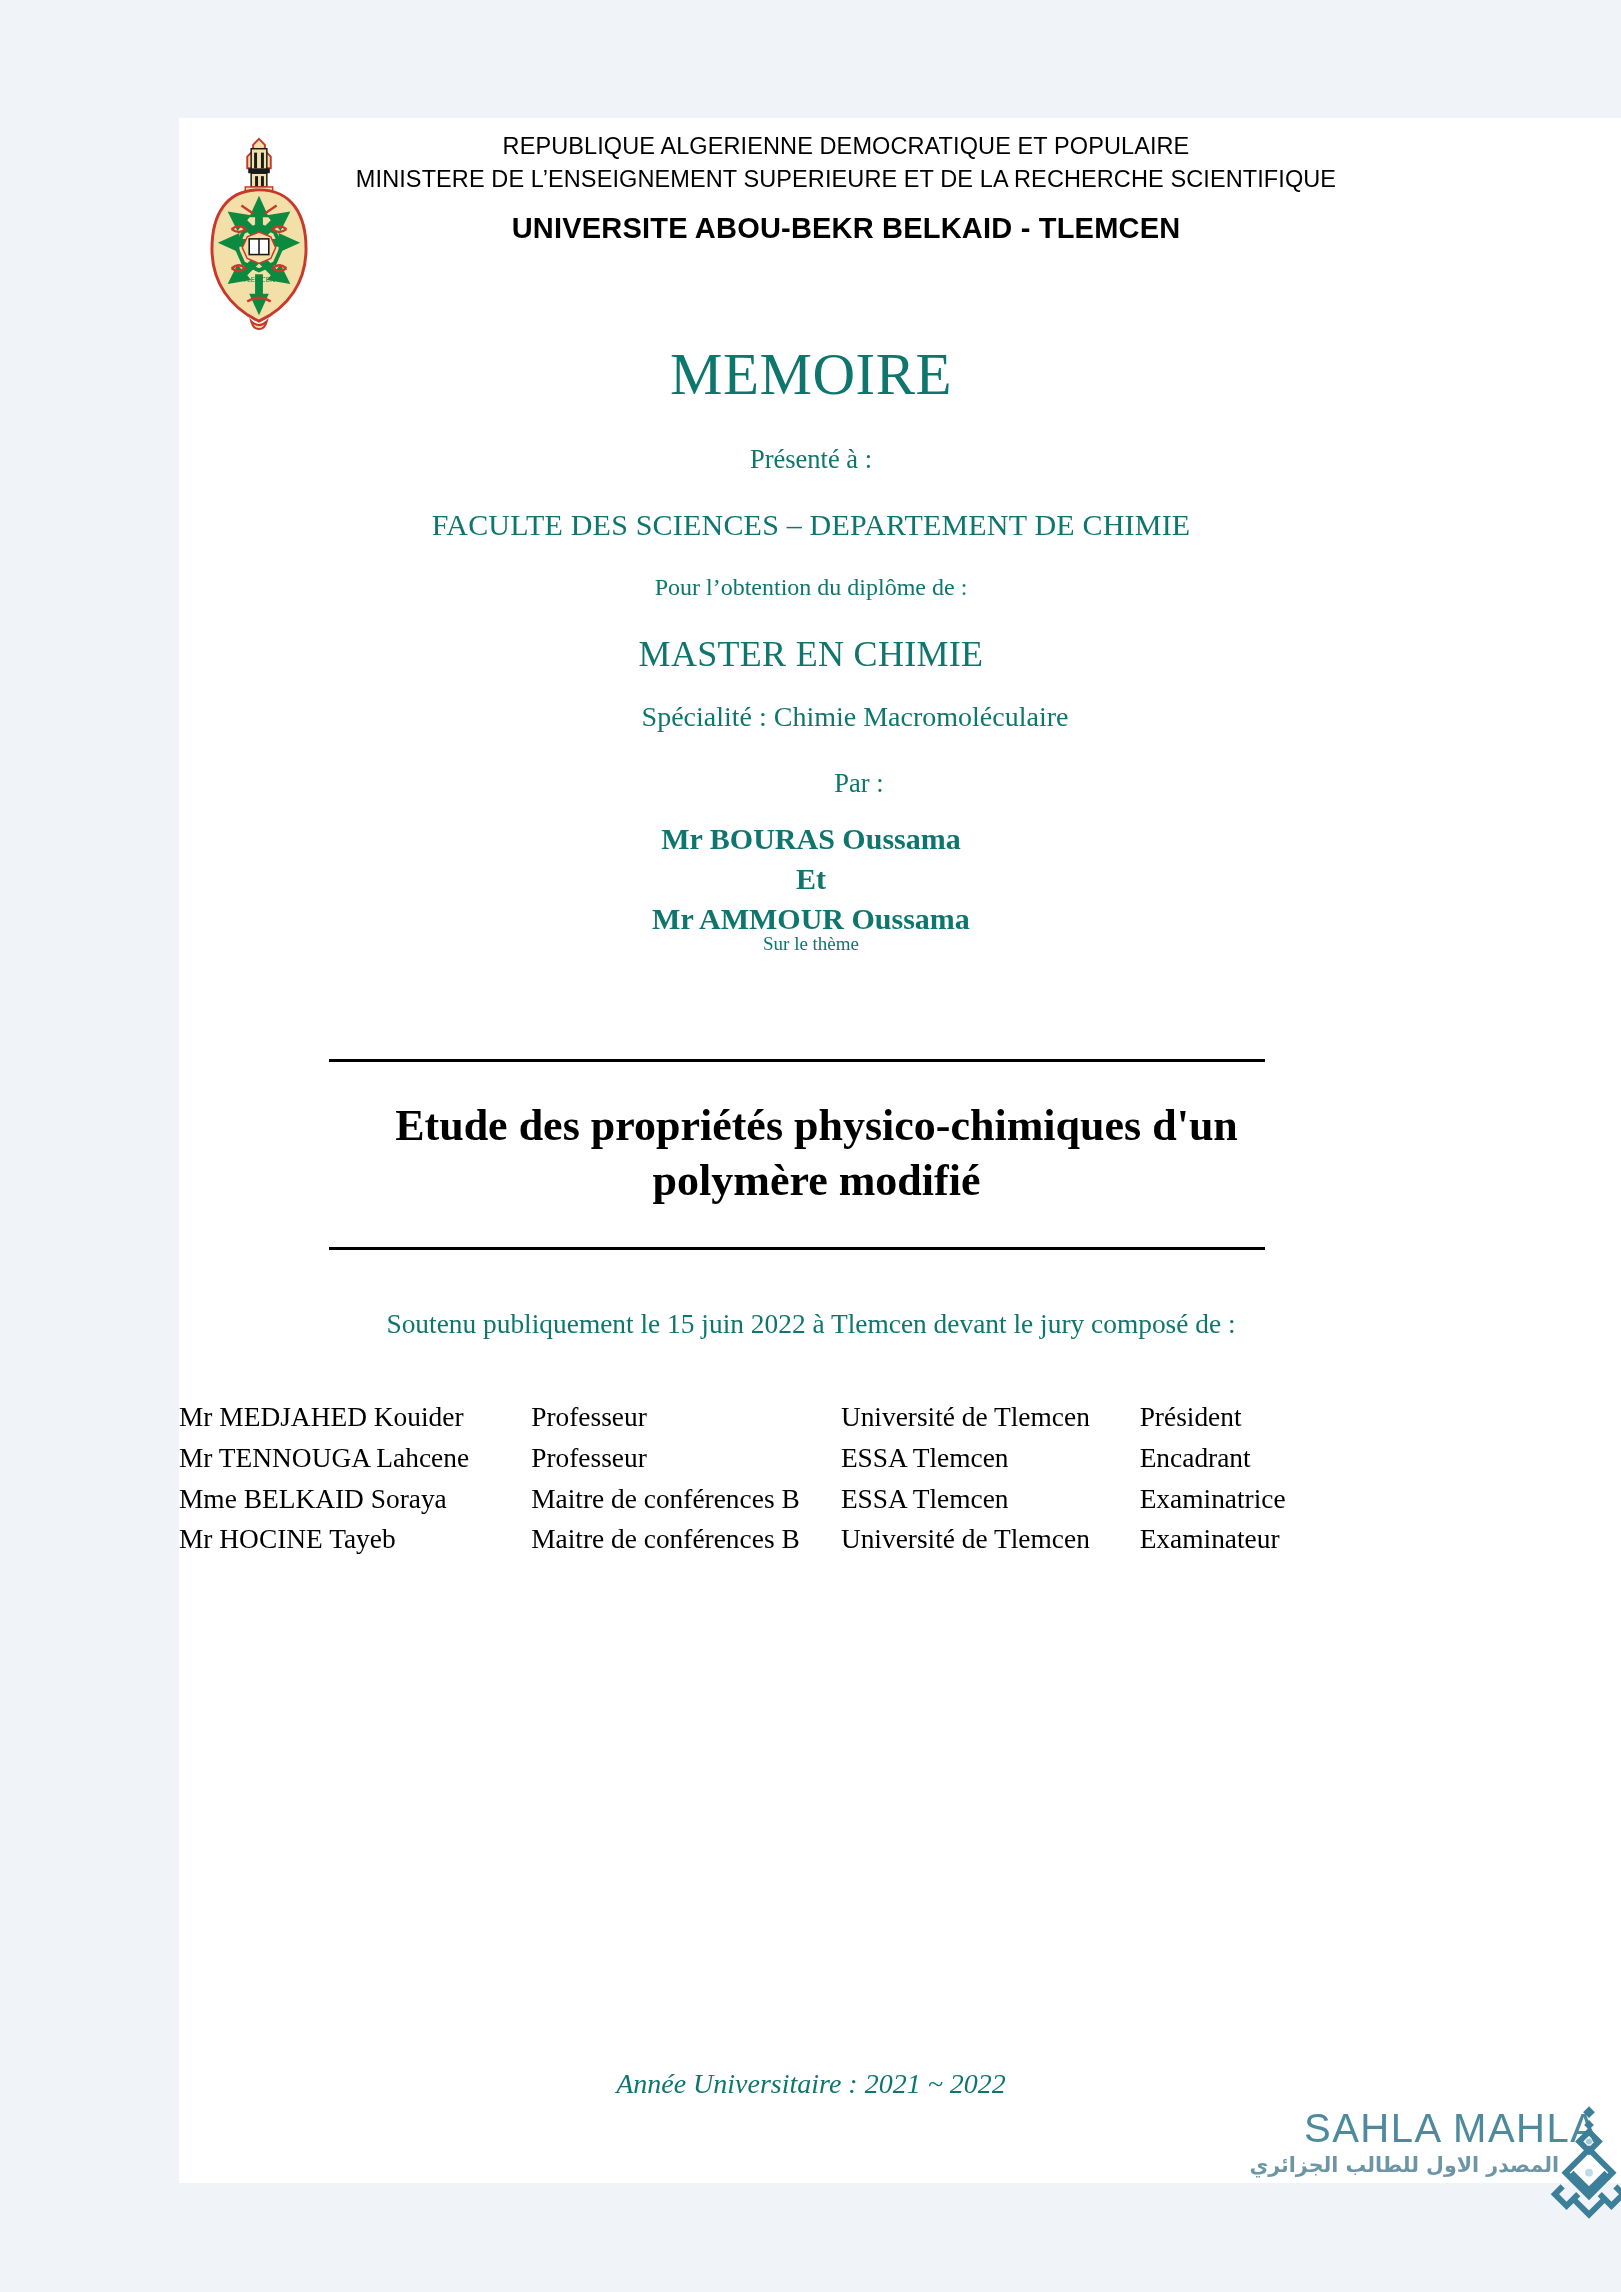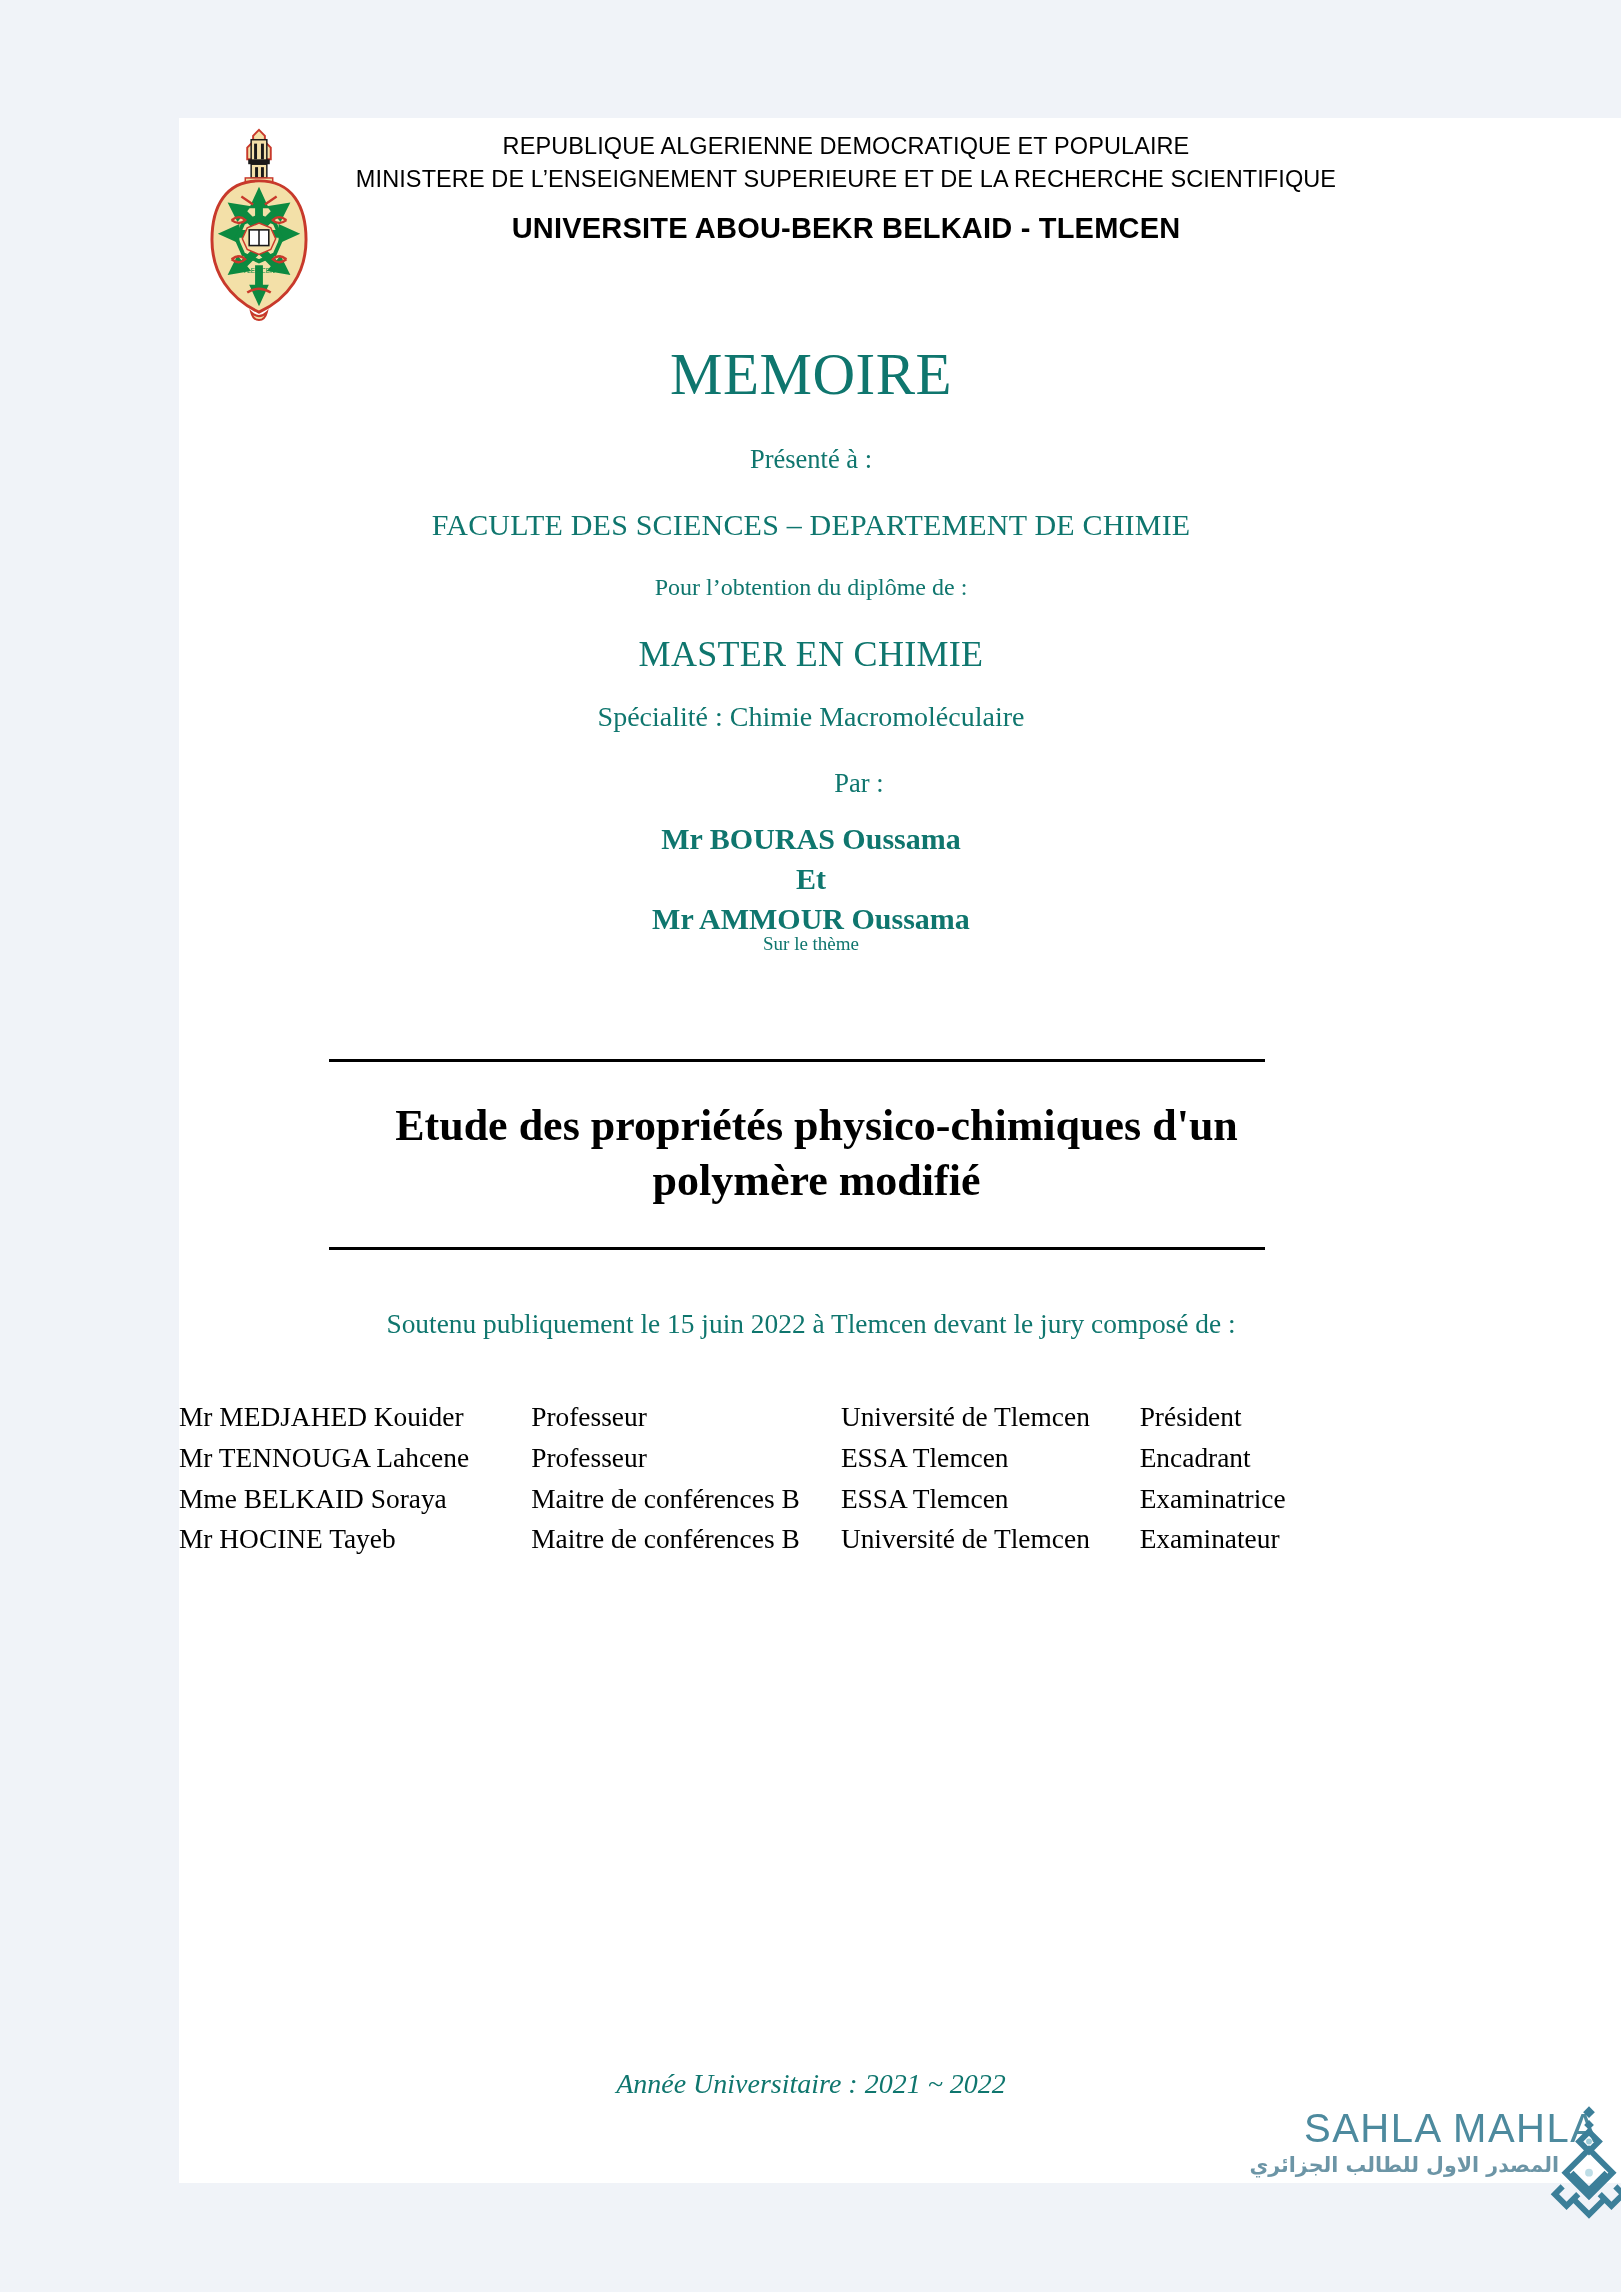--- a/index.html
+++ b/index.html
@@ -39,21 +39,21 @@
   #header-block {
     position: absolute;
     left: 0;
     top: 0;
     width: 1264px;
     height: 186px;
   }
   #univ-logo {
     position: absolute;
     left: 29px;
-    top: 8px;
+    top: 17px;
     width: 102px;
     height: 196px;
   }
   #header-lines {
     position: absolute;
     left: 118px;
     top: 11.8px;
     width: 1098px;
     text-align: center;
     font-family: "Liberation Sans", "DejaVu Sans", sans-serif;
@@ -109,20 +109,21 @@
     font-size: 24px;
   }
   #degree-line {
     top: 515px;
     font-size: 36px;
     letter-spacing: 0.3px;
   }
   #speciality-line {
     top: 583px;
     font-size: 28px;
+    padding-left: 44px;
   }
   #par-line {
     top: 650px;
     font-size: 26.5px;
     padding-left: 48px;
   }
 
   #authors-block {
     top: 701px;
     font-size: 30px;

